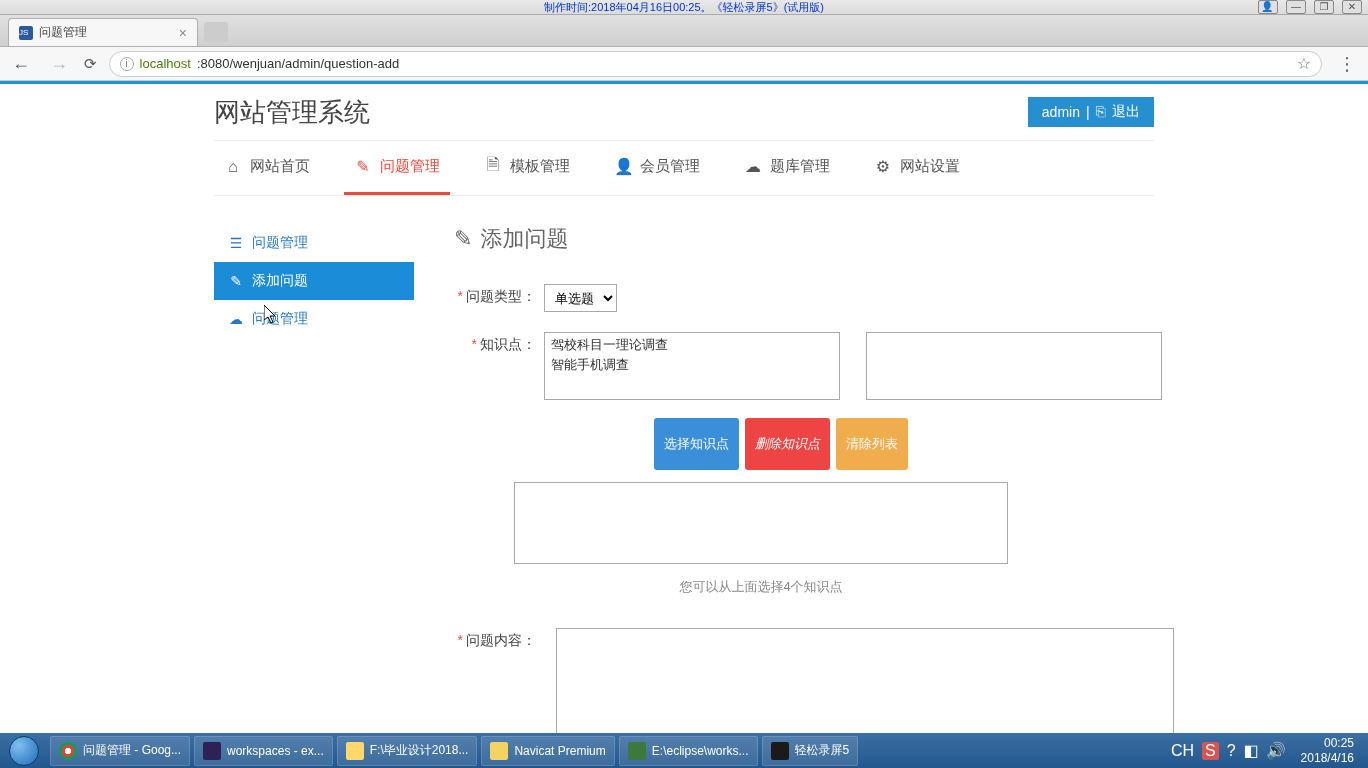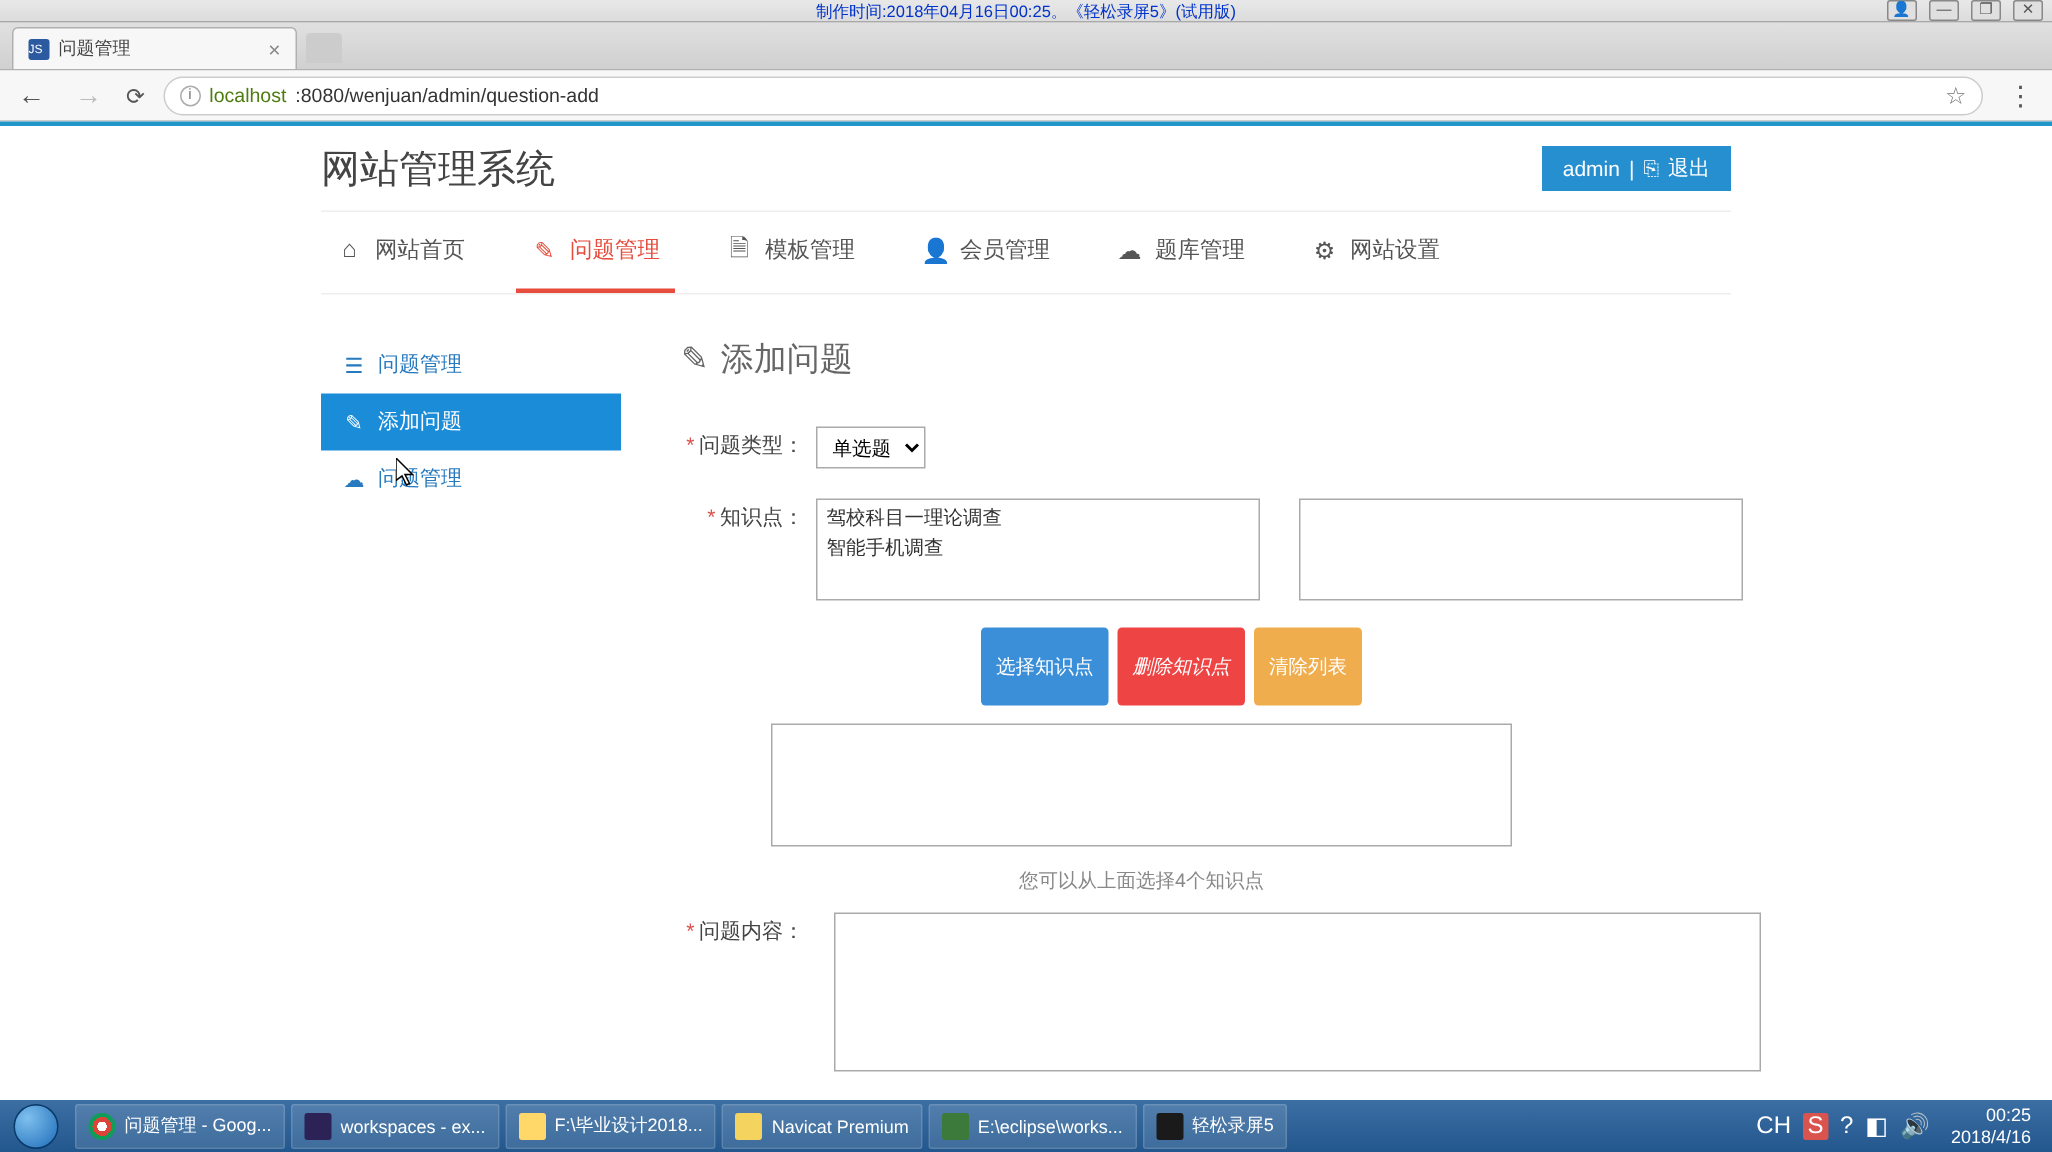--- a/index.html
+++ b/index.html
@@ -218,21 +218,21 @@
 
         <div class="btn-row">
           <button class="btn btn-blue">选择知识点</button>
           <button class="btn btn-red">删除知识点</button>
           <button class="btn btn-orange">清除列表</button>
         </div>
 
         <div class="selected-box"></div>
         <div class="hint">您可以从上面选择4个知识点</div>
 
-        <div class="form-row" style="margin-top:12px;gap:12px;">
+        <div class="form-row" style="margin-top:32px;gap:12px;">
           <div class="form-label"><span class="req">*</span><span>问题内容：</span></div>
           <div class="form-ctrl">
             <textarea class="textarea-content" style=""></textarea>
           </div>
         </div>
 
       </div>
     </div>
 
   </div>

